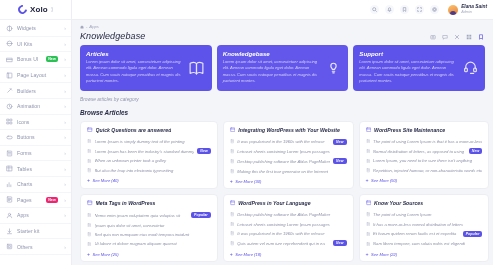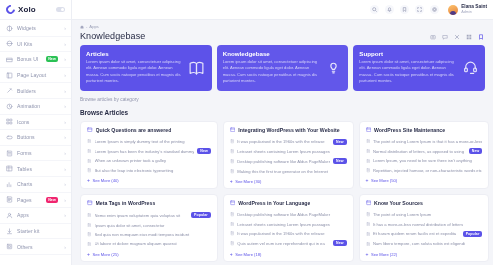--- a/index.html
+++ b/index.html
@@ -14,21 +14,21 @@
   
   .sidebar {
     width: 72px; height: 265px;
     background: #ffffff;
     border-right: 1px solid #eceef4;
     display: flex; flex-direction: column;
     flex: 0 0 72px;
   }
   .brand {
     height: 20px; display: flex; align-items: center;
-    gap: 3px; padding: 0 6px;
+    gap: 3px; padding: 0 18px;
     border-bottom: 1px solid #f0f1f6;
   }
   .brand-mark {
     width: 9px; height: 9px; border-radius: 50%;
     border: 2px solid #5b52e8; border-right-color: transparent;
     transform: rotate(-40deg); flex: 0 0 9px;
   }
   .brand-name {
     font-size: 8px; font-weight: bold; color: #1c1f3b; letter-spacing: .1px;
   }
@@ -60,21 +60,21 @@
   }
   .nav-badge {
     font-size: 3.6px; color: #fff; border-radius: 2px;
     padding: 1px 2.5px; font-weight: bold; letter-spacing: .1px;
   }
   .nav-caret {
     font-size: 5px; color: #c2c6d8; margin-left: 2px;
   }
 
   
-  .main { flex: 1; display: flex; flex-direction: column; min-width: 0; }
+  .main { flex: 1; display: flex; flex-direction: column; min-width: 0; font-style: italic; }
 
   .topbar {
     height: 20px; background: #fff; border-bottom: 1px solid #eceef4;
     display: flex; align-items: center; padding: 0 6px; gap: 6px;
   }
   .topbar-spacer { flex: 1; }
   .top-ico {
     width: 9px; height: 9px; border-radius: 50%;
     display: flex; align-items: center; justify-content: center;
     color: #9296b0; cursor: pointer; background: #f6f7fb;

